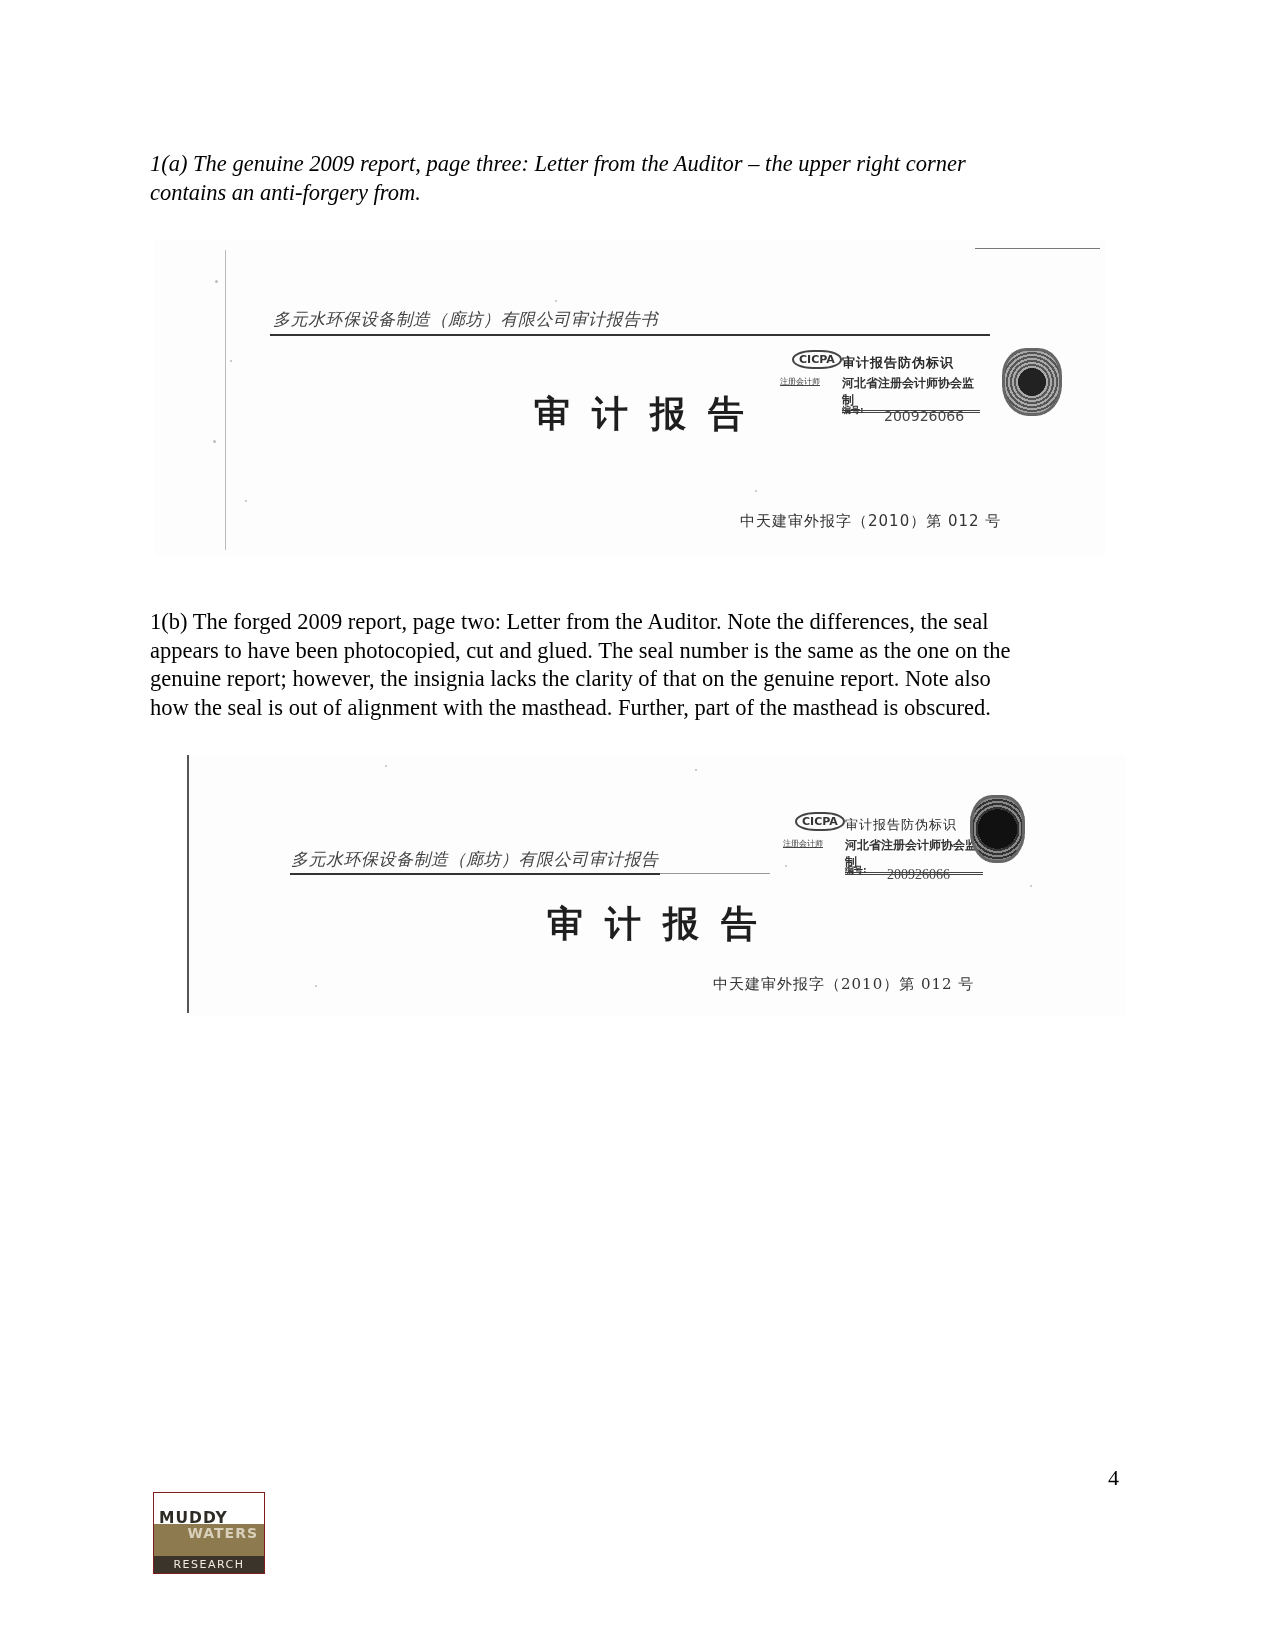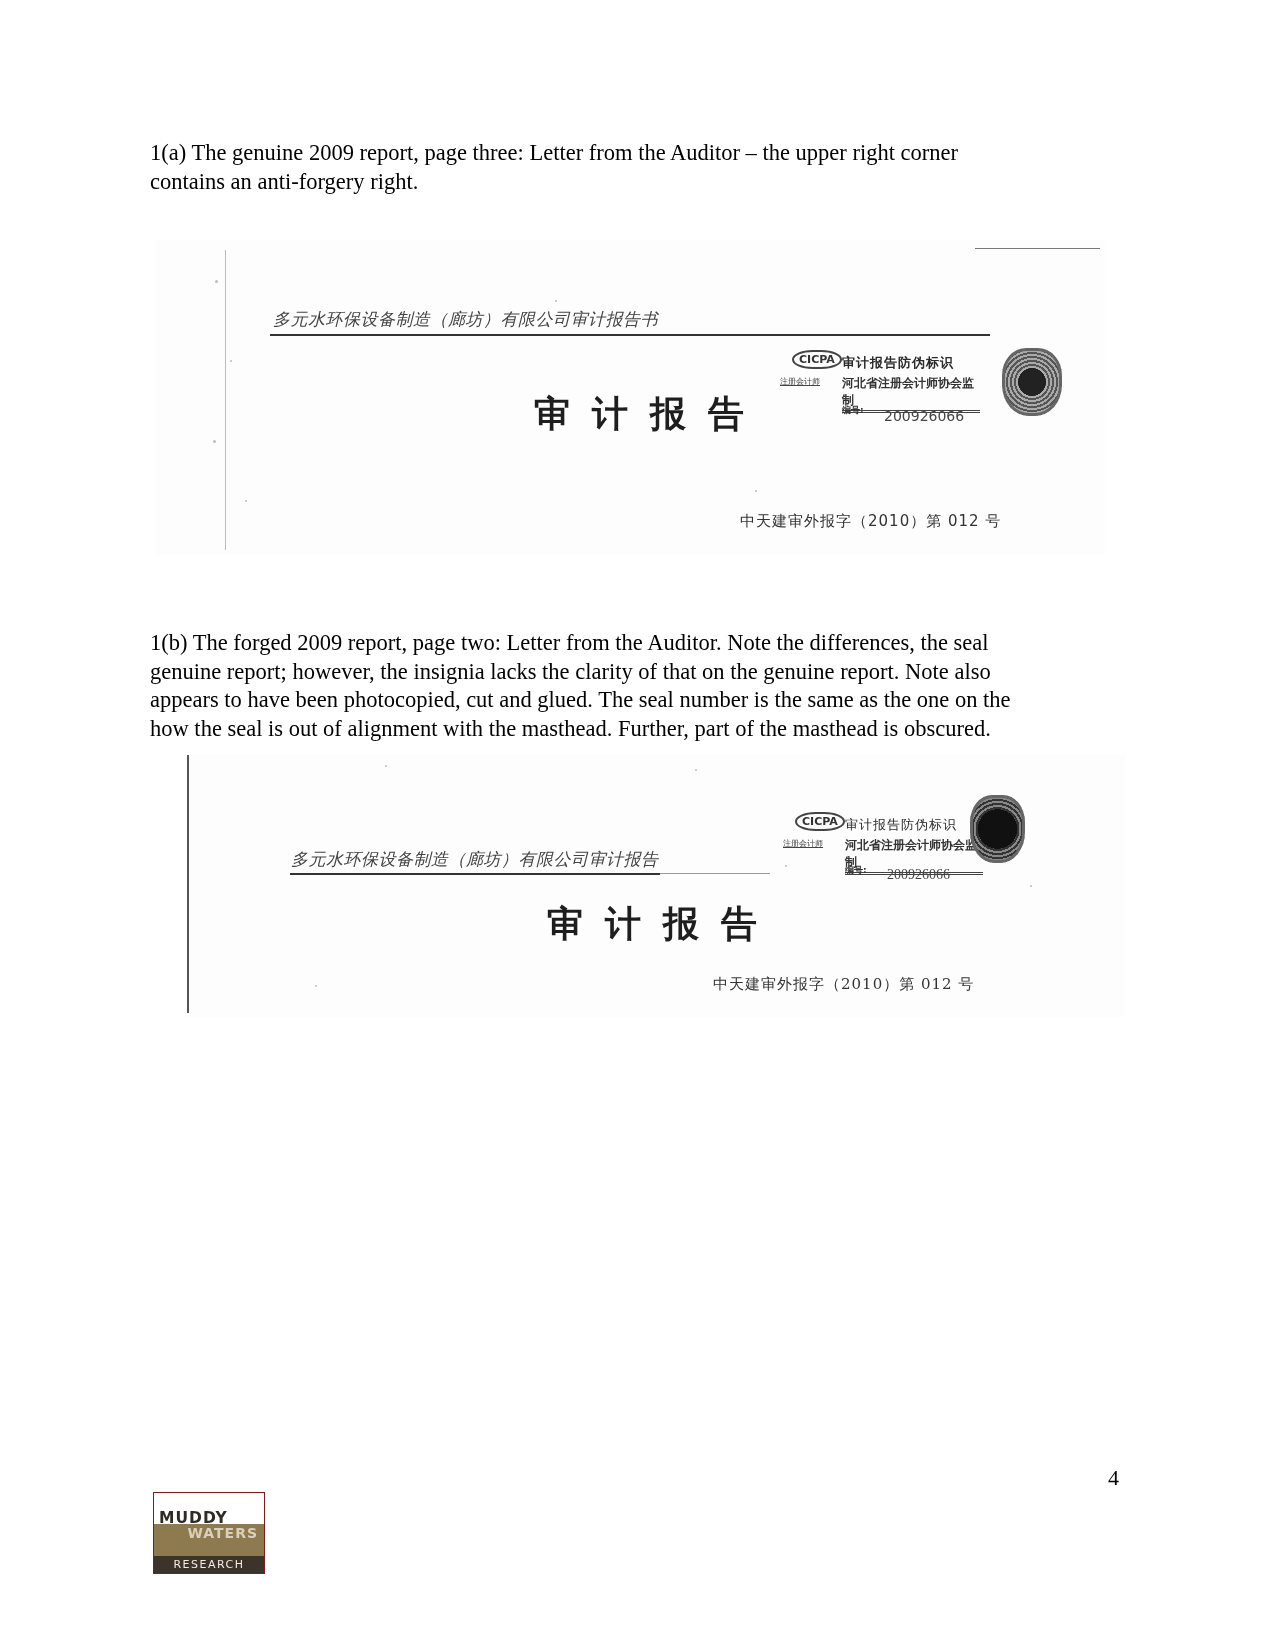--- a/index.html
+++ b/index.html
@@ -42,23 +42,23 @@
   .mw-logo .band { position: absolute; left: 0; right: 0; top: 31px; height: 32px; background: #8e7a4f; }
   .mw-logo .waters { position: absolute; right: 6px; top: 32px; font-size: 14px; font-weight: bold;
                      color: #d9d0bc; letter-spacing: 1px; line-height: 16px; }
   .mw-logo .foot { position: absolute; left: 0; right: 0; bottom: 0; height: 17px; background: #3b342a; }
   .mw-logo .research { position: absolute; left: 0; right: 0; bottom: 1px; text-align: center; font-size: 11px;
                        color: #f1ece2; letter-spacing: 1.5px; line-height: 15px; }
 </style>
 </head>
 <body>
 
-<div class="caption" style="top:139px;">
+<div class="caption" style="top:150px;font-style:italic;">
   <p>1(a) The genuine 2009 report, page three: Letter from the Auditor – the upper right corner</p>
-  <p>contains an anti-forgery right.</p>
+  <p>contains an anti-forgery from.</p>
 </div>
 
 <div class="scan" style="left:155px; top:240px; width:950px; height:315px;">
   <div class="rule" style="left:820px; top:8px; width:125px; height:1px; background:#777;"></div>
   <div class="margin-edge" style="left:70px; top:10px; height:300px; width:1px; background:#bbb;"></div>
   <div class="speck" style="left:60px;top:40px;width:3px;height:3px;"></div>
   <div class="speck" style="left:75px;top:120px;width:2px;height:2px;"></div>
   <div class="speck" style="left:58px;top:200px;width:3px;height:3px;"></div>
   <div class="speck" style="left:90px;top:260px;width:2px;height:2px;"></div>
   <div class="speck" style="left:400px;top:60px;width:2px;height:2px;"></div>
@@ -75,24 +75,24 @@
     <span class="b-title" style="left:62px; top:6px;">审计报告防伪标识</span>
     <span class="b-issuer" style="left:62px; top:27px;">河北省注册会计师协会监制</span>
     <span class="b-numlabel" style="left:62px; top:56px;">编号:</span>
     <span class="b-num" style="left:104px; top:60px;">200926066</span>
   </div>
   <div class="seal" style="left:847px; top:108px; width:60px; height:68px;"></div>
 
   <div class="cjk refno" style="left:585px; top:272px;">中天建审外报字（2010）第 012 号</div>
 </div>
 
-<div class="caption" style="top:608px;margin-top:21px;">
+<div class="caption" style="top:608px;">
   <p>1(b) The forged 2009 report, page two: Letter from the Auditor.  Note the differences, the seal</p>
+  <p>appears to have been photocopied, cut and glued.  The seal number is the same as the one on the</p>
   <p>genuine report; however, the insignia lacks the clarity of that on the genuine report.  Note also</p>
-  <p>appears to have been photocopied, cut and glued.  The seal number is the same as the one on the</p>
   <p>how the seal is out of alignment with the masthead.  Further, part of the masthead is obscured.</p>
 </div>
 
 <div class="scan" style="left:185px; top:755px; width:940px; height:262px;">
   <div class="margin-edge" style="left:2px; top:0px; height:258px;"></div>
   <div class="speck" style="left:200px;top:10px;width:2px;height:2px;"></div>
   <div class="speck" style="left:510px;top:14px;width:2px;height:2px;"></div>
   <div class="speck" style="left:600px;top:110px;width:2px;height:2px;"></div>
   <div class="speck" style="left:130px;top:230px;width:2px;height:2px;"></div>
   <div class="speck" style="left:845px;top:130px;width:2px;height:2px;"></div>

